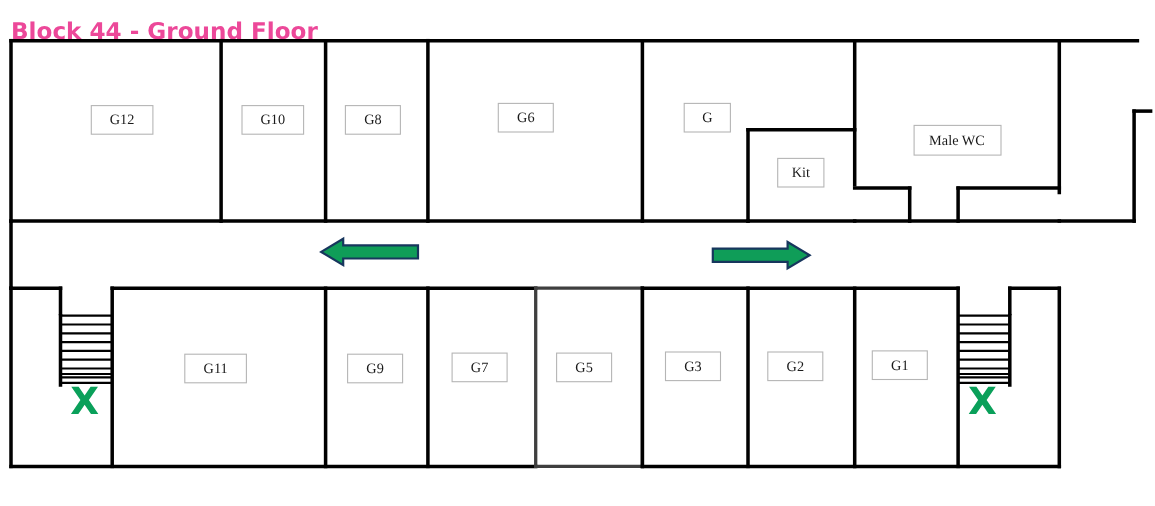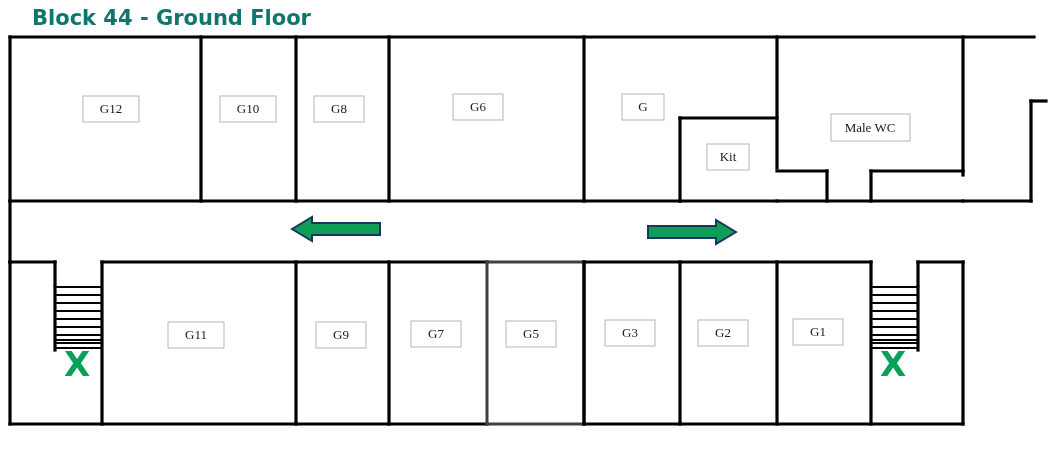--- a/index.html
+++ b/index.html
@@ -10,28 +10,27 @@
   body {
     width: 1050px;
     height: 460px;
     font-family: "Liberation Sans", sans-serif;
     overflow: hidden;
     position: relative;
   }
   #page-title {
     position: absolute;
     left: 10px;
-    top: 6px;
+    top: 16px;
     font-family: "DejaVu Sans", "Liberation Sans", sans-serif;
     font-size: 21px;
     font-weight: bold;
-    color: #0f766e;
+    color: #ec4899;
     letter-spacing: 0px;
     white-space: nowrap;
-    margin-left: 22px;
   }
   #floorplan-svg {
     position: absolute;
     left: 0;
     top: 0;
     width: 1050px;
     height: 460px;
     display: block;
   }
   .room-label-text {

